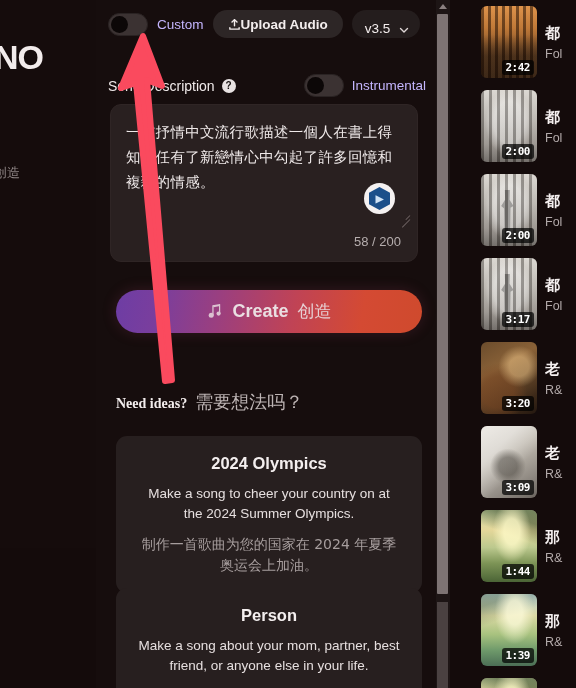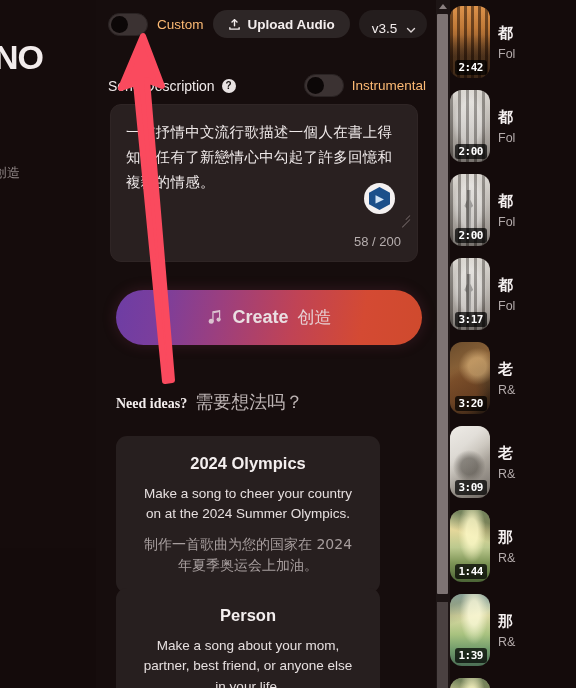--- a/index.html
+++ b/index.html
@@ -37,23 +37,23 @@
   .toggle {
     width: 40px; height: 23px; border-radius: 12px;
     background: #3b3232; position: relative; flex: none;
     border: 1px solid #2a2323;
   }
   .toggle .knob {
     position: absolute; left: 2px; top: 2px;
     width: 17px; height: 17px; border-radius: 50%;
     background: #0c0707;
   }
-  .toggle-label { font-size: 13.5px; color: #fdba74; white-space: nowrap; }
+  .toggle-label { font-size: 13.5px; color: #c4b5fd; white-space: nowrap; }
   .pill-btn {
-    display: flex; align-items: center; gap: 7px;
+    display: flex; align-items: center; 
     height: 28px; padding: 0 15px; border-radius: 16px;
     background: #2d2626; color: #f3eded; font-size: 13.5px;
     font-weight: 600; white-space: nowrap; cursor: pointer;
     border: none;
   }
   .pill-btn.version { padding: 8px 11px 0 13px; gap: 9px; background: #241d1d; font-weight: 500; }
   .upload-icon { display: inline-block; width: 13px; height: 13px; position: relative; }
   .upload-icon svg { display: block; }
   .chev { display: inline-block; width: 10px; height: 10px; }
 
@@ -105,21 +105,21 @@
     transform: rotate(-45deg); transform-origin: right center;
   }
   .char-count {
     position: absolute; right: 16px; bottom: 12px;
     font-size: 13px; color: #b6aeae; font-family: "Liberation Sans", sans-serif;
   }
 
   
   .create-btn {
     position: absolute; left: 116px; top: 290px;
-    width: 306px; height: 55px; border-radius: 28px;
+    width: 306px; height: 43px; border-radius: 28px;
     background: linear-gradient(100deg, #6d3da4 0%, #7a3e9d 14%, #9b3f7f 34%, #c04355 58%, #d44a33 80%, #cf4a2d 100%);
     border: none; cursor: pointer;
     display: flex; align-items: center; justify-content: center; gap: 9px;
     color: #eadfe2; font-size: 18px; font-weight: 600;
     box-shadow: 0 0 14px rgba(150,60,90,.25);
   }
   .create-btn .note-icon { width: 17px; height: 17px; opacity: .82; }
   .create-btn .cn { font-size: 17px; font-weight: 500; opacity: .9; }
 
   
@@ -128,21 +128,21 @@
     display: flex; align-items: baseline; gap: 8px;
   }
   .need-ideas .en {
     font-family: "Liberation Serif", serif;
     font-size: 14px; font-weight: 700; color: #f3eded;
   }
   .need-ideas .cn { font-size: 18px; color: #bdb4b4; font-family: "DejaVu Sans", sans-serif; }
 
   
   .idea-card {
-    position: absolute; left: 116px; width: 264px;
+    position: absolute; left: 116px; width: 306px;
     background: #271f1f; border-radius: 11px;
     padding: 18px 22px 16px;
     text-align: center;
   }
   .idea-card.c1 { top: 436px; }
   .idea-card.c2 { top: 588px; height: 112px; }
   .idea-title { font-size: 16.5px; font-weight: 600; color: #f4efef; margin-bottom: 11px; }
   .idea-desc { font-size: 13.5px; line-height: 1.5; color: #e6dfdf; }
   .idea-cn { font-size: 14px; line-height: 1.55; color: #a79e9e; margin-top: 9px; font-family: "DejaVu Sans", sans-serif; }
 
@@ -169,22 +169,22 @@
   
   .song-list {
     position: absolute; left: 450px; top: 0; width: 126px; height: 688px;
     background: #140b0b; overflow: hidden;
   }
   .song-row {
     position: absolute; left: 0; width: 126px; height: 84px;
     display: flex; align-items: center;
   }
   .thumb-wrap {
-    position: relative; width: 40px; height: 72px; 
-    border-radius: 12px; overflow: hidden; flex: none;
+    position: relative; width: 56px; height: 72px; margin-left: 31px;
+    border-radius: 6px; overflow: hidden; flex: none;
   }
   .thumb-art { position: absolute; inset: 0; }
   .dur-chip {
     position: absolute; right: 3px; bottom: 3px;
     background: rgba(0,0,0,.72); color: #fff;
     font-size: 11px; font-weight: 700; padding: 1px 4px;
     border-radius: 3px; font-family: "DejaVu Sans Mono", monospace;
     letter-spacing: -.5px;
   }
   .song-meta { margin-left: 8px; overflow: hidden; width: 30px; flex: none; }

